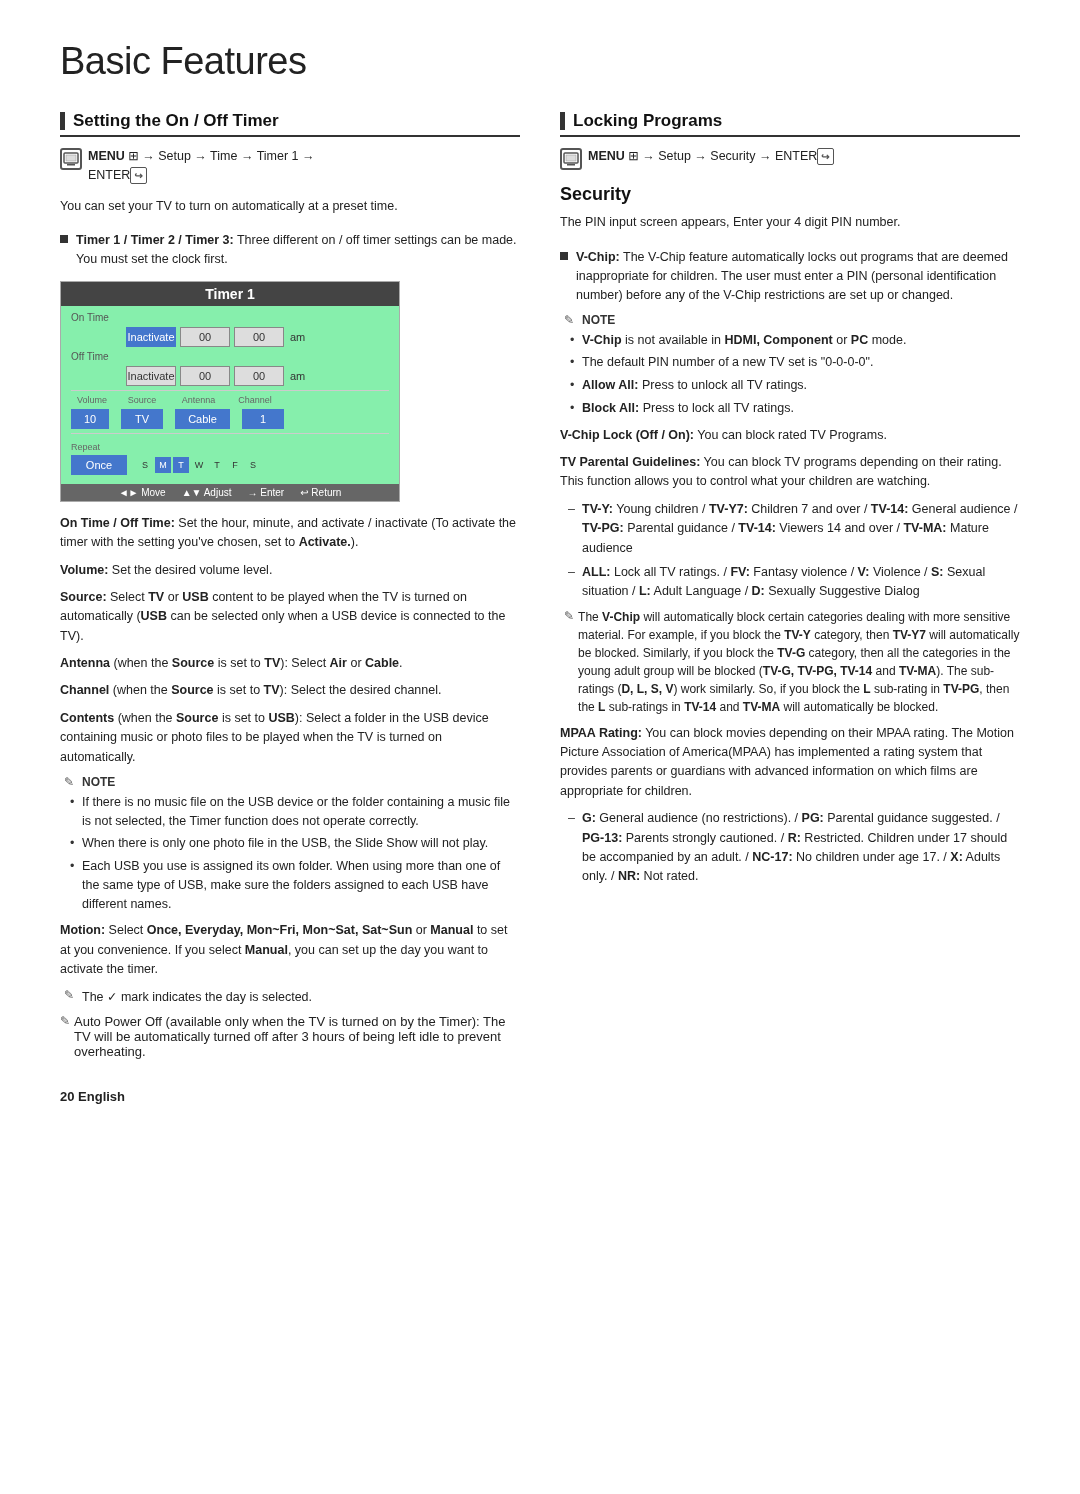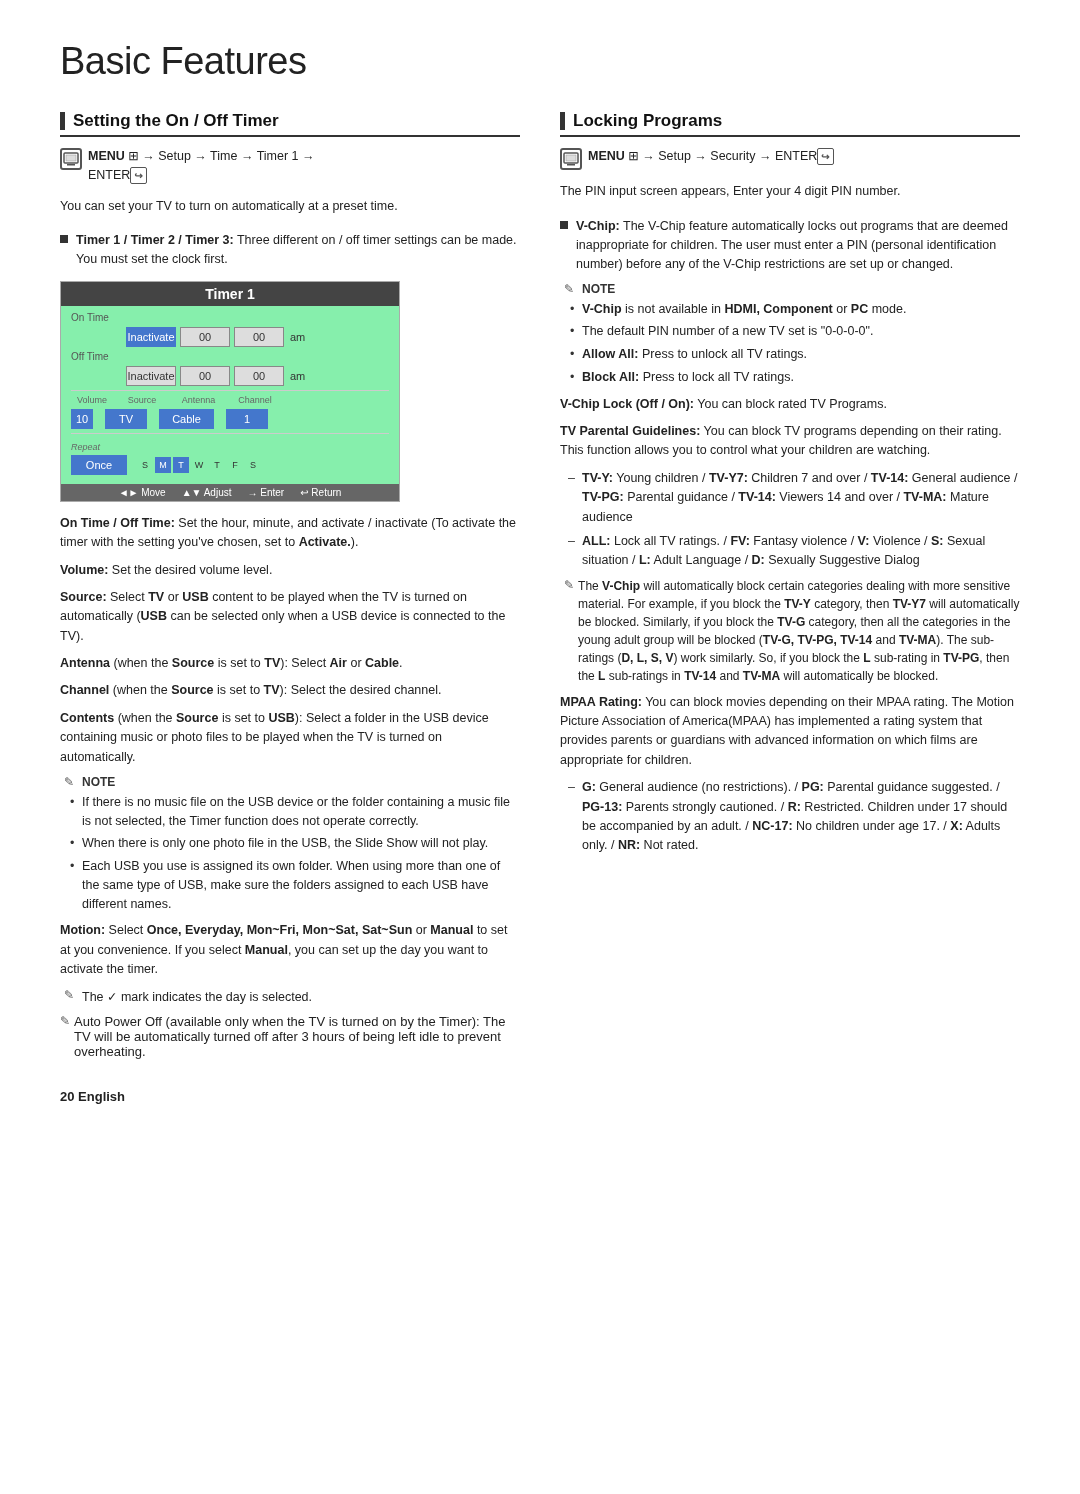--- a/index.html
+++ b/index.html
@@ -385,28 +385,28 @@
         </div>
         <hr class="timer-divider">
 
         <div style="display:flex; gap:8px; margin-bottom:4px;">
           <div style="width:42px; font-size:9px; color:#666; text-align:center;">Volume</div>
           <div style="width:42px; font-size:9px; color:#666; text-align:center;">Source</div>
           <div style="width:55px; font-size:9px; color:#666; text-align:center;">Antenna</div>
           <div style="width:42px; font-size:9px; color:#666; text-align:center;">Channel</div>
         </div>
         <div style="display:flex; gap:8px; margin-bottom:4px;">
-          <div class="timer-field active" style="width:22px;">10</div>
+          <div class="timer-field active" style="width:38px;">10</div>
           <div class="timer-field active" style="width:42px;">TV</div>
           <div class="timer-field active" style="width:55px;">Cable</div>
           <div class="timer-field active" style="width:42px;">1</div>
         </div>
         <hr class="timer-divider">
 
-        <div style="margin-bottom:2px;font-style:italic;">
+        <div style="margin-bottom:2px;">
           <span style="font-size:9px; color:#666;">Repeat</span>
         </div>
         <div style="display:flex; align-items:center; gap:6px; margin-bottom:3px;">
           <div class="timer-field active" style="width:56px;">Once</div>
           <div class="timer-days">
             <div class="timer-day">S</div>
             <div class="timer-day selected">M</div>
             <div class="timer-day selected">T</div>
             <div class="timer-day">W</div>
             <div class="timer-day">T</div>
@@ -470,20 +470,21 @@
           <rect x="4" y="13" width="8" height="1.5" fill="#555"></rect>
           <rect x="3" y="4" width="10" height="6" fill="#ddd" stroke="#999" stroke-width="0.5"></rect>
         </svg>
       </div>
       <div class="menu-path-text">
         <span class="bold">MENU</span>
         <span> ⊞ → Setup → Security → ENTER<span class="enter-key">↪</span></span>
       </div>
     </div>
 
+    <h2 class="subsection-title">Security</h2>
 
     <p class="body-text">The PIN input screen appears, Enter your 4 digit PIN number.</p>
 
     <div class="bullet-block">
       <div class="bullet-item">
         <span class="bullet-square"></span>
         <span class="bullet-text"><b>V-Chip:</b> The V-Chip feature automatically locks out programs that are deemed inappropriate for children. The user must enter a PIN (personal identification number) before any of the V-Chip restrictions are set up or changed.</span>
       </div>
     </div>
 

